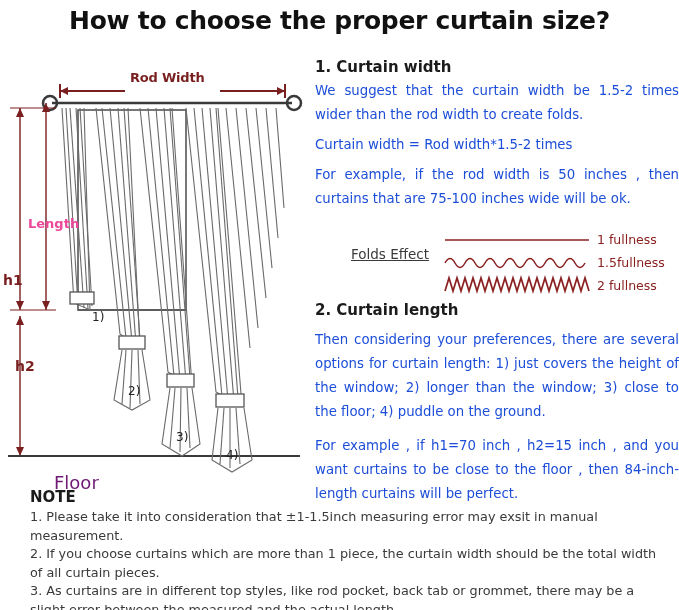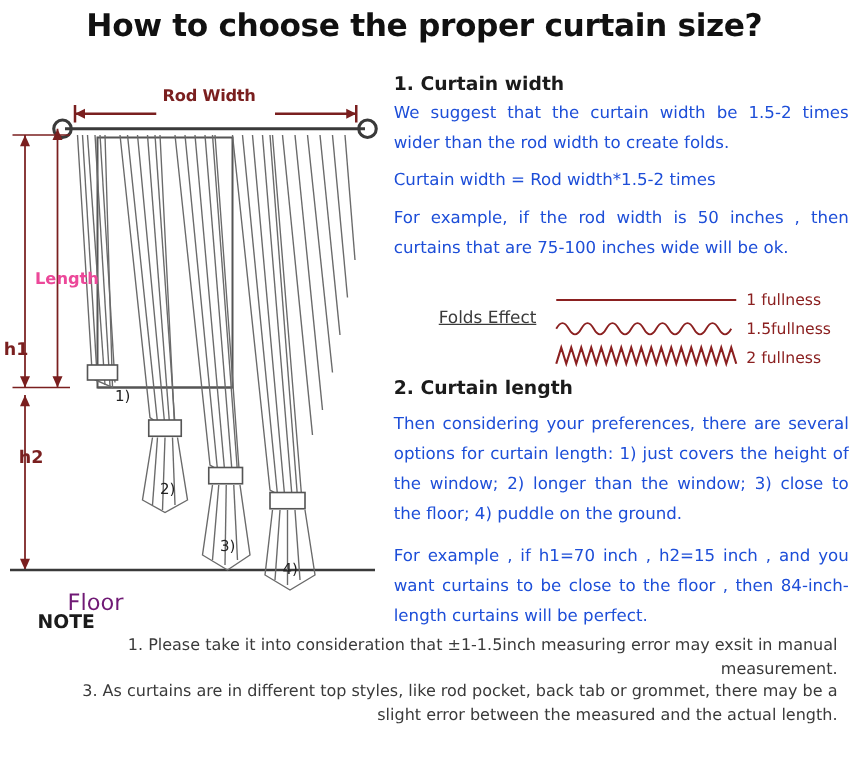--- a/index.html
+++ b/index.html
@@ -142,21 +142,20 @@
     font-size: 15px;
     color: #1b1b1b;
     margin-bottom: 2px;
     font-weight: bold;
   }
   .note-line {
     font-size: 12.8px;
     line-height: 18.5px;
     color: #3a3a3a;
     margin: 0;
-    text-align: right;
   }
   svg { display: block; }
 </style>
 </head>
 <body>
 
 <div class="page">
 
   <div class="title">How to choose the proper curtain size?</div>
 
@@ -296,16 +295,17 @@
     <div class="sec-head">2. Curtain length</div>
     <div class="gap6"></div>
     <p class="body-text">Then considering your preferences, there are several options for curtain length: 1) just covers the height of the window; 2) longer than the window; 3) close to the floor; 4) puddle on the ground.</p>
     <div class="gap10"></div>
     <p class="body-text">For example , if h1=70 inch , h2=15 inch , and you want curtains to be close to the floor , then 84-inch-length curtains will be perfect.</p>
   </div>
 
   <div class="note">
     <div class="note-head">NOTE</div>
     <p class="note-line">1. Please take it into consideration that ±1-1.5inch measuring error may exsit in manual measurement.</p>
+    <p class="note-line">2. If you choose curtains which are more than 1 piece, the curtain width should be the total width of all curtain pieces.</p>
     <p class="note-line">3. As curtains are in different top styles, like rod pocket, back tab or grommet, there may be a slight error between the measured and the actual length.</p>
   </div>
 
 </div>
 
 </body></html>

